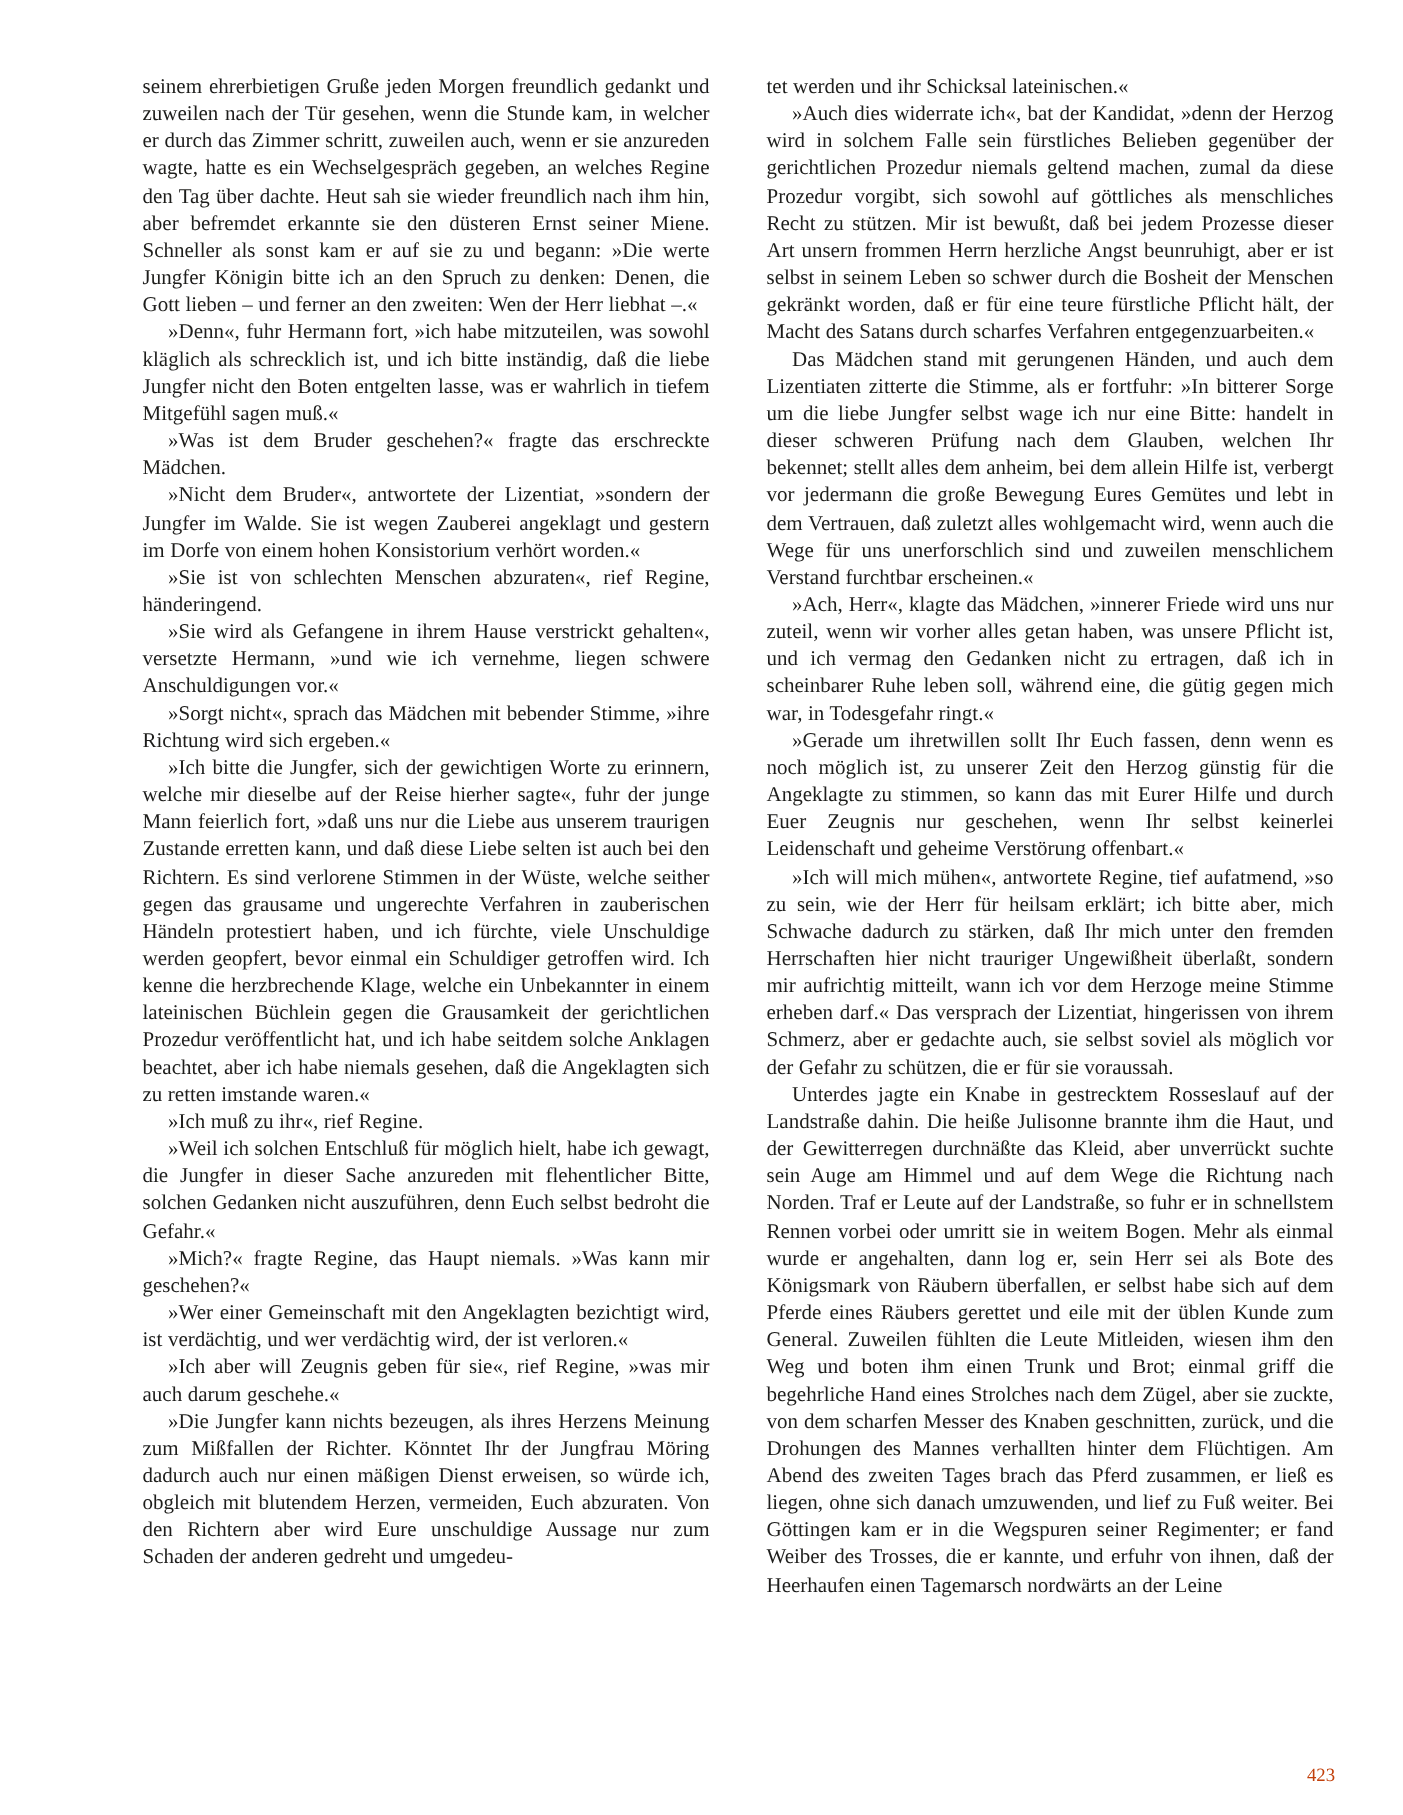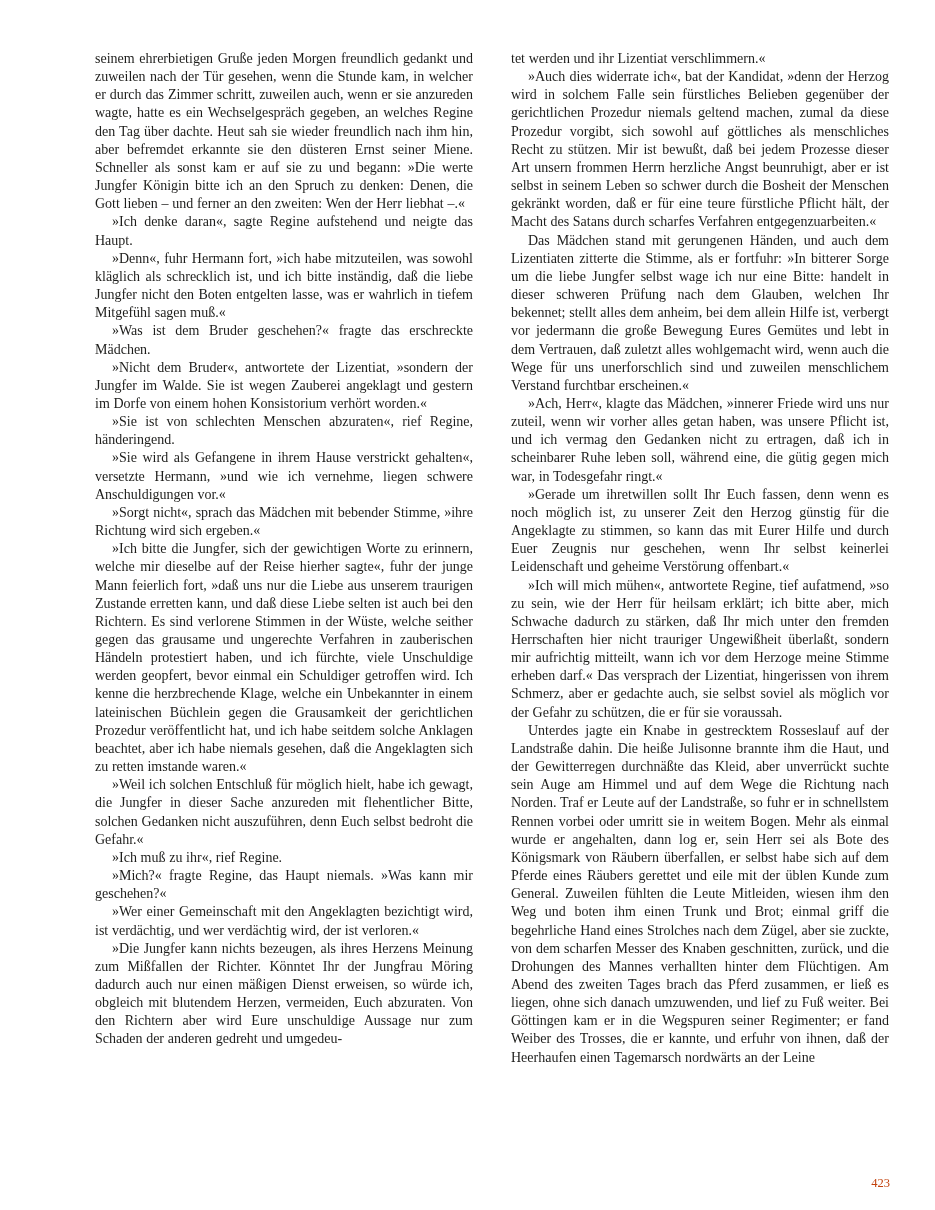--- a/index.html
+++ b/index.html
@@ -55,36 +55,36 @@
     color: #c2410c;
   }
 </style>
 </head>
 <body>
 
 <div class="book-page">
   <div class="text-area">
     <div class="column">
       <p class="para noindent">seinem ehrerbietigen Gruße jeden Morgen freundlich gedankt und zuweilen nach der Tür gesehen, wenn die Stunde kam, in welcher er durch das Zimmer schritt, zuweilen auch, wenn er sie anzureden wagte, hatte es ein Wechselgespräch gegeben, an welches Regine den Tag über dachte. Heut sah sie wieder freundlich nach ihm hin, aber befremdet erkannte sie den düsteren Ernst seiner Miene. Schneller als sonst kam er auf sie zu und begann: »Die werte Jungfer Königin bitte ich an den Spruch zu denken: Denen, die Gott lieben – und ferner an den zweiten: Wen der Herr liebhat –.«</p>
-      <p class="para">»Ich denke daran«, sagte Regine aufstehend und neigte das Haupt.</p>
       <p class="para">»Denn«, fuhr Hermann fort, »ich habe mitzuteilen, was sowohl kläglich als schrecklich ist, und ich bitte inständig, daß die liebe Jungfer nicht den Boten entgelten lasse, was er wahrlich in tiefem Mitgefühl sagen muß.«</p>
       <p class="para">»Was ist dem Bruder geschehen?« fragte das erschreckte Mädchen.</p>
       <p class="para">»Nicht dem Bruder«, antwortete der Lizentiat, »sondern der Jungfer im Walde. Sie ist wegen Zauberei angeklagt und gestern im Dorfe von einem hohen Konsistorium verhört worden.«</p>
       <p class="para">»Sie ist von schlechten Menschen abzuraten«, rief Regine, händeringend.</p>
       <p class="para">»Sie wird als Gefangene in ihrem Hause verstrickt gehalten«, versetzte Hermann, »und wie ich vernehme, liegen schwere Anschuldigungen vor.«</p>
       <p class="para">»Sorgt nicht«, sprach das Mädchen mit bebender Stimme, »ihre Richtung wird sich ergeben.«</p>
       <p class="para">»Ich bitte die Jungfer, sich der gewichtigen Worte zu erinnern, welche mir dieselbe auf der Reise hierher sagte«, fuhr der junge Mann feierlich fort, »daß uns nur die Liebe aus unserem traurigen Zustande erretten kann, und daß diese Liebe selten ist auch bei den Richtern. Es sind verlorene Stimmen in der Wüste, welche seither gegen das grausame und ungerechte Verfahren in zauberischen Händeln protestiert haben, und ich fürchte, viele Unschuldige werden geopfert, bevor einmal ein Schuldiger getroffen wird. Ich kenne die herzbrechende Klage, welche ein Unbekannter in einem lateinischen Büchlein gegen die Grausamkeit der gerichtlichen Prozedur veröffentlicht hat, und ich habe seitdem solche Anklagen beachtet, aber ich habe niemals gesehen, daß die Angeklagten sich zu retten imstande waren.«</p>
+      <p class="para">»Ich muß zu ihr«, rief Regine.</p>
       <p class="para">»Weil ich solchen Entschluß für möglich hielt, habe ich gewagt, die Jungfer in dieser Sache anzureden mit flehentlicher Bitte, solchen Gedanken nicht auszuführen, denn Euch selbst bedroht die Gefahr.«</p>
-      <p class="para">»Ich muß zu ihr«, rief Regine.</p>
       <p class="para">»Mich?« fragte Regine, das Haupt niemals. »Was kann mir geschehen?«</p>
       <p class="para">»Wer einer Gemeinschaft mit den Angeklagten bezichtigt wird, ist verdächtig, und wer verdächtig wird, der ist verloren.«</p>
+      <p class="para">»Ich aber will Zeugnis geben für sie«, rief Regine, »was mir auch darum geschehe.«</p>
       <p class="para">»Die Jungfer kann nichts bezeugen, als ihres Herzens Meinung zum Mißfallen der Richter. Könntet Ihr der Jungfrau Möring dadurch auch nur einen mäßigen Dienst erweisen, so würde ich, obgleich mit blutendem Herzen, vermeiden, Euch abzuraten. Von den Richtern aber wird Eure unschuldige Aussage nur zum Schaden der anderen gedreht und umgedeu-</p>
     </div>
     <div class="column">
-      <p class="para noindent">tet werden und ihr Lizentiat verschlimmern.«</p>
+      <p class="para noindent">tet werden und ihr Schicksal lateinischen.«</p>
       <p class="para">»Auch dies widerrate ich«, bat der Kandidat, »denn der Herzog wird in solchem Falle sein fürstliches Belieben gegenüber der gerichtlichen Prozedur niemals geltend machen, zumal da diese Prozedur vorgibt, sich sowohl auf göttliches als menschliches Recht zu stützen. Mir ist bewußt, daß bei jedem Prozesse dieser Art unsern frommen Herrn herzliche Angst beunruhigt, aber er ist selbst in seinem Leben so schwer durch die Bosheit der Menschen gekränkt worden, daß er für eine teure fürstliche Pflicht hält, der Macht des Satans durch scharfes Verfahren entgegenzuarbeiten.«</p>
       <p class="para">Das Mädchen stand mit gerungenen Händen, und auch dem Lizentiaten zitterte die Stimme, als er fortfuhr: »In bitterer Sorge um die liebe Jungfer selbst wage ich nur eine Bitte: handelt in dieser schweren Prüfung nach dem Glauben, welchen Ihr bekennet; stellt alles dem anheim, bei dem allein Hilfe ist, verbergt vor jedermann die große Bewegung Eures Gemütes und lebt in dem Vertrauen, daß zuletzt alles wohlgemacht wird, wenn auch die Wege für uns unerforschlich sind und zuweilen menschlichem Verstand furchtbar erscheinen.«</p>
       <p class="para">»Ach, Herr«, klagte das Mädchen, »innerer Friede wird uns nur zuteil, wenn wir vorher alles getan haben, was unsere Pflicht ist, und ich vermag den Gedanken nicht zu ertragen, daß ich in scheinbarer Ruhe leben soll, während eine, die gütig gegen mich war, in Todesgefahr ringt.«</p>
       <p class="para">»Gerade um ihretwillen sollt Ihr Euch fassen, denn wenn es noch möglich ist, zu unserer Zeit den Herzog günstig für die Angeklagte zu stimmen, so kann das mit Eurer Hilfe und durch Euer Zeugnis nur geschehen, wenn Ihr selbst keinerlei Leidenschaft und geheime Verstörung offenbart.«</p>
       <p class="para">»Ich will mich mühen«, antwortete Regine, tief aufatmend, »so zu sein, wie der Herr für heilsam erklärt; ich bitte aber, mich Schwache dadurch zu stärken, daß Ihr mich unter den fremden Herrschaften hier nicht trauriger Ungewißheit überlaßt, sondern mir aufrichtig mitteilt, wann ich vor dem Herzoge meine Stimme erheben darf.« Das versprach der Lizentiat, hingerissen von ihrem Schmerz, aber er gedachte auch, sie selbst soviel als möglich vor der Gefahr zu schützen, die er für sie voraussah.</p>
       <p class="para">Unterdes jagte ein Knabe in gestrecktem Rosseslauf auf der Landstraße dahin. Die heiße Julisonne brannte ihm die Haut, und der Gewitterregen durchnäßte das Kleid, aber unverrückt suchte sein Auge am Himmel und auf dem Wege die Richtung nach Norden. Traf er Leute auf der Landstraße, so fuhr er in schnellstem Rennen vorbei oder umritt sie in weitem Bogen. Mehr als einmal wurde er angehalten, dann log er, sein Herr sei als Bote des Königsmark von Räubern überfallen, er selbst habe sich auf dem Pferde eines Räubers gerettet und eile mit der üblen Kunde zum General. Zuweilen fühlten die Leute Mitleiden, wiesen ihm den Weg und boten ihm einen Trunk und Brot; einmal griff die begehrliche Hand eines Strolches nach dem Zügel, aber sie zuckte, von dem scharfen Messer des Knaben geschnitten, zurück, und die Drohungen des Mannes verhallten hinter dem Flüchtigen. Am Abend des zweiten Tages brach das Pferd zusammen, er ließ es liegen, ohne sich danach umzuwenden, und lief zu Fuß weiter. Bei Göttingen kam er in die Wegspuren seiner Regimenter; er fand Weiber des Trosses, die er kannte, und erfuhr von ihnen, daß der Heerhaufen einen Tagemarsch nordwärts an der Leine</p>
     </div>
   </div>
   <div class="page-number">423</div>
 </div>

